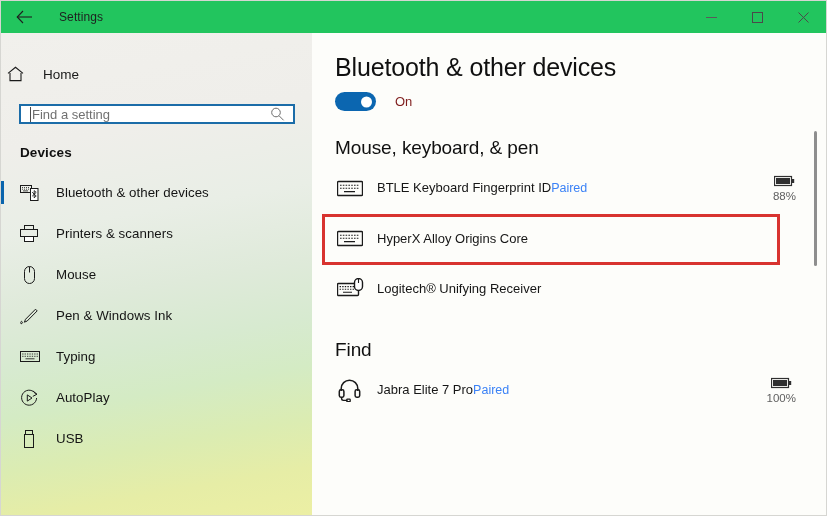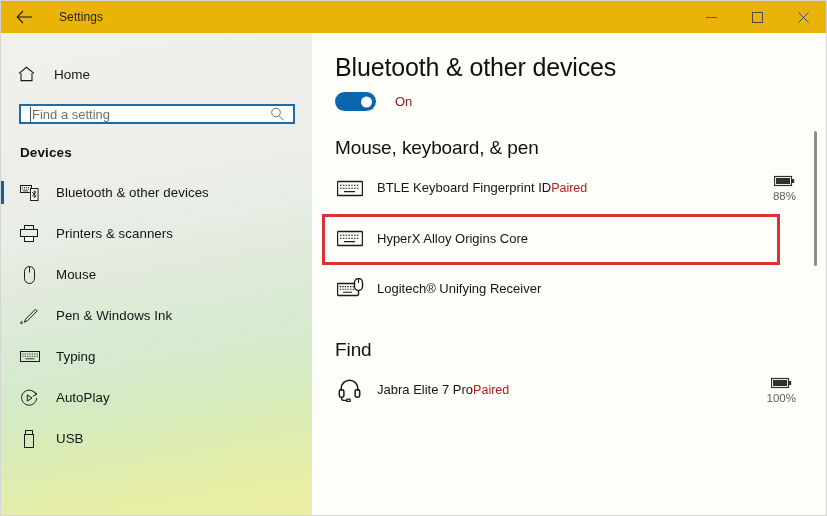--- a/index.html
+++ b/index.html
@@ -12,21 +12,21 @@
   .window{
     position:relative;width:827px;height:516px;
     background:#fdfdfb;
     box-sizing:border-box;
     border:1px solid #d6d6d2;
     overflow:hidden;
   }
   
   .titlebar{
     position:absolute;top:0;left:0;right:0;height:32px;
-    background:#eab308;
+    background:#22c55e;
     display:flex;align-items:center;
     z-index:30;
   }
   .back-btn{
     width:46px;height:32px;display:flex;align-items:center;justify-content:center;
     cursor:default;
   }
   .back-btn svg{display:block;}
   .app-title{
     font-size:12px;color:#1f1f1f;margin-left:12px;
@@ -50,21 +50,21 @@
         #dfeada 52%,
         #d7ead0 63%,
         #d4ebc4 72%,
         #dbecb2 82%,
         #e6eda6 91%,
         #ecefa4 100%);
     z-index:20;
     overflow:hidden;
   }
   .home-row{
-    display:flex;align-items:center;height:34px;margin-top:24px;padding-left:17px;text-align:right;
+    display:flex;align-items:center;height:34px;margin-top:24px;padding-left:6px;text-align:right;
   }
   .home-icon{width:22px;display:flex;align-items:center;}
   .home-label{font-size:13.5px;color:#1a1a1a;margin-left:14px;}
 
   .searchwrap{
     margin:13px 0 0 18px;width:276px;height:20px;
     background:#ffffff;border:2px solid #1b6ca8;
     box-sizing:border-box;display:flex;align-items:center;
     position:relative;
   }
@@ -130,21 +130,21 @@
 
   .devlist{margin-top:4px;}
   .devrow{
     position:relative;display:flex;align-items:center;
     height:50px;padding-left:23px;padding-right:30px;
     box-sizing:border-box;
   }
   .dev-icon{width:30px;display:flex;align-items:center;justify-content:center;flex:0 0 30px;}
   .dev-text{margin-left:12px;display:flex;flex-direction:row;justify-content:center;}
   .dev-name{font-size:13px;color:#161616;line-height:17px;}
-  .dev-status{font-size:12.5px;color:#b91c1c;line-height:17px;margin-top:1px;}
+  .dev-status{font-size:12.5px;color:#3b82f6;line-height:17px;margin-top:1px;}
   .dev-batt{
     margin-left:auto;display:flex;flex-direction:column;align-items:center;
   }
   .batt-pct{font-size:11.5px;color:#5f5f5f;margin-top:3px;}
 
   
   .highlight-box{
     position:absolute;left:321px;top:213px;width:458px;height:51px;
     border:3px solid #d8332f;
     box-sizing:border-box;

